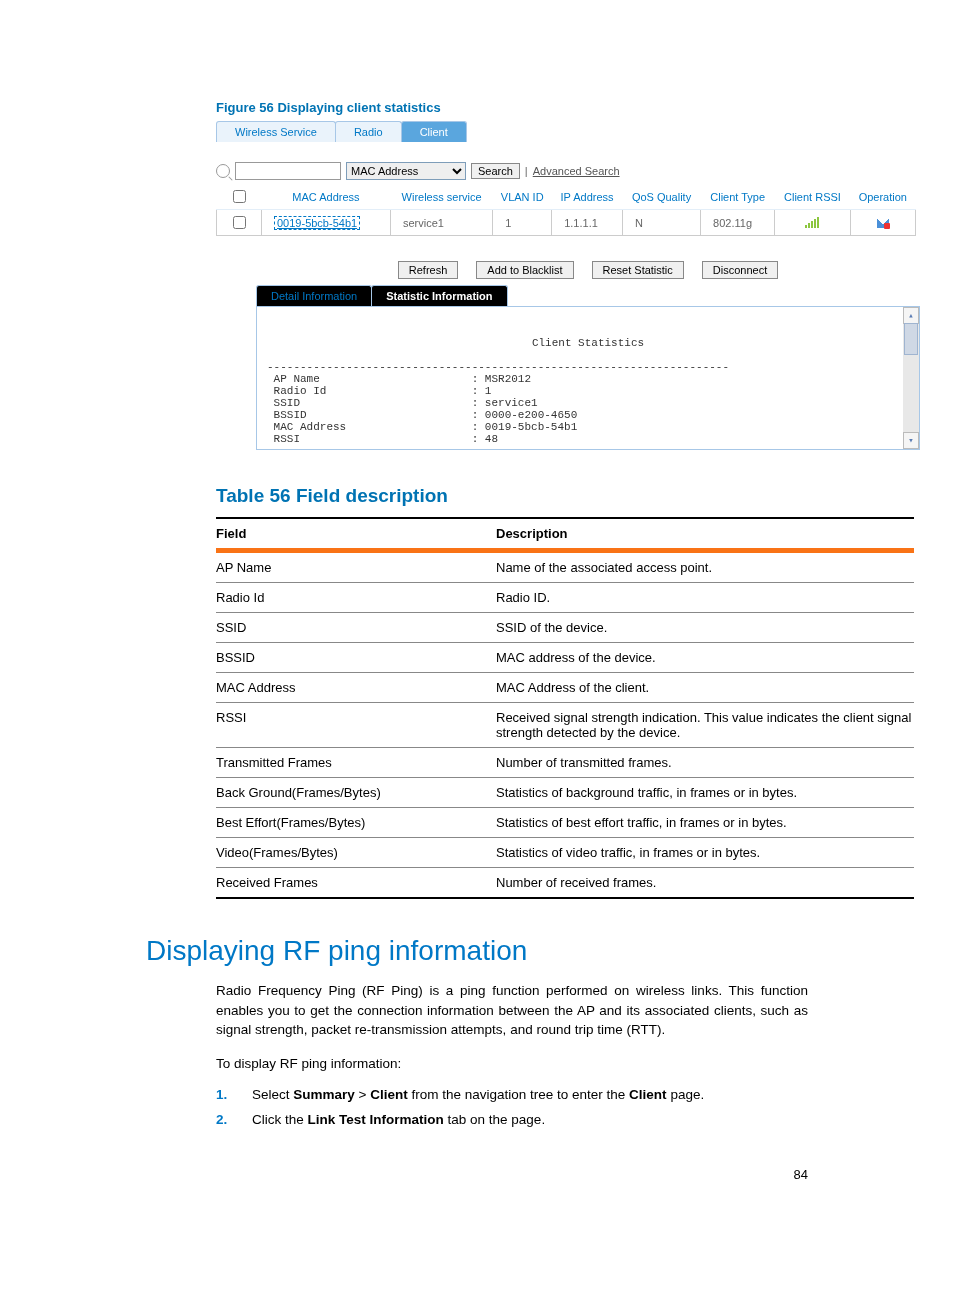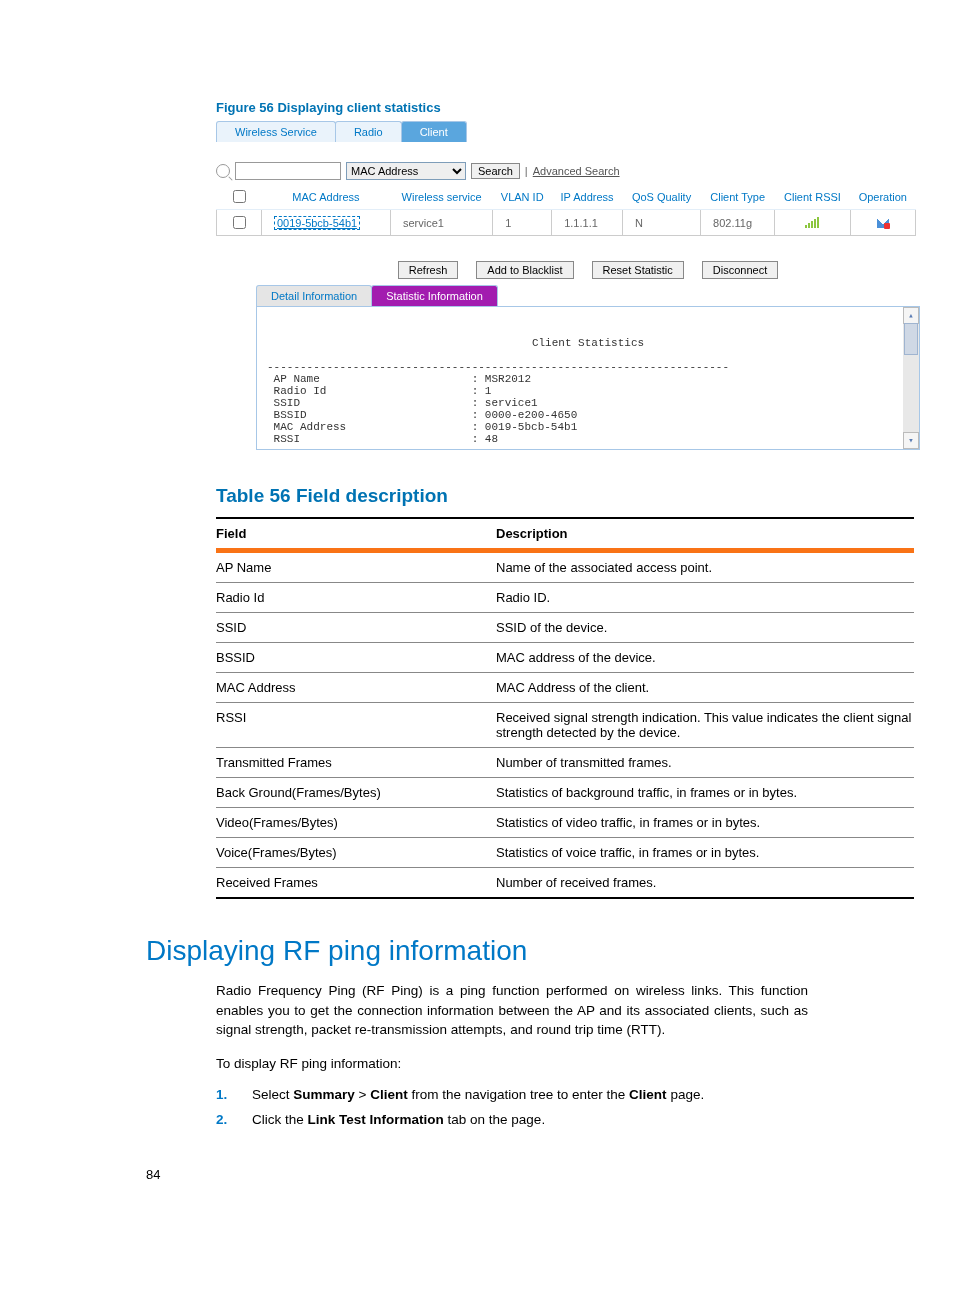--- a/index.html
+++ b/index.html
@@ -133,26 +133,26 @@
   .btnrow {
     display:flex; justify-content:center; gap:18px; margin-bottom:6px;
   }
   .btnrow button {
     font-size: 11px; padding: 2px 10px; border: 1px solid #888; background: #f0f0f0;
   }
   .subtabbar { display:flex; }
   .subtab {
     padding: 4px 14px; font-size:11px;
     border:1px solid #a7c7e7; border-bottom:none;
-    color:#0078c6; background:#e5e5e5;
+    color:#0078c6; background:#000000;
     border-top-left-radius:3px; border-top-right-radius:3px;
     margin-right:-1px;
     cursor:pointer;
   }
-  .subtab.active { background:#a21caf; color:#fff; }
+  .subtab.active { background:#000000; color:#fff;font-weight:bold; }
   .statspanel {
     border:1px solid #a7c7e7;
     height: 130px;
     padding: 6px 10px;
     font-family: "Courier New", Courier, monospace;
     font-size: 11px;
     white-space: pre;
     color:#333;
     position:relative;
     overflow:hidden;
@@ -211,21 +211,21 @@
     list-style:none; padding:0; margin-left:70px;
     font-size:13.5px;
   }
   ol.steps li {
     display:flex; gap:18px; margin-bottom:10px;
   }
   ol.steps .num {
     color:#0078c6; font-weight:bold; min-width:18px;
   }
   .pagenum {
-    text-align:left; font-size:13px; margin-top:40px;
+    text-align:right; font-size:13px; margin-top:40px;
   }
 </style>
 </head>
 <body>
 
 <div class="page">
 
   <div class="figure-caption">Figure 56 Displaying client statistics</div>
 
   <div class="screenshot">
@@ -346,26 +346,26 @@
         </tr>
         <tr>
           <td>Transmitted Frames</td>
           <td>Number of transmitted frames.</td>
         </tr>
         <tr>
           <td>Back Ground(Frames/Bytes)</td>
           <td>Statistics of background traffic, in frames or in bytes.</td>
         </tr>
         <tr>
+          <td>Best Effort(Frames/Bytes)</td>
+          <td>Statistics of best effort traffic, in frames or in bytes.</td>
+        </tr>
+        <tr>
           <td>Video(Frames/Bytes)</td>
           <td>Statistics of video traffic, in frames or in bytes.</td>
-        </tr>
-        <tr>
-          <td>Voice(Frames/Bytes)</td>
-          <td>Statistics of voice traffic, in frames or in bytes.</td>
         </tr>
         <tr>
           <td>Received Frames</td>
           <td>Number of received frames.</td>
         </tr>
       </tbody>
   </table>
 
   <h1 class="section">Displaying RF ping information</h1>
   <div class="bodytext">

